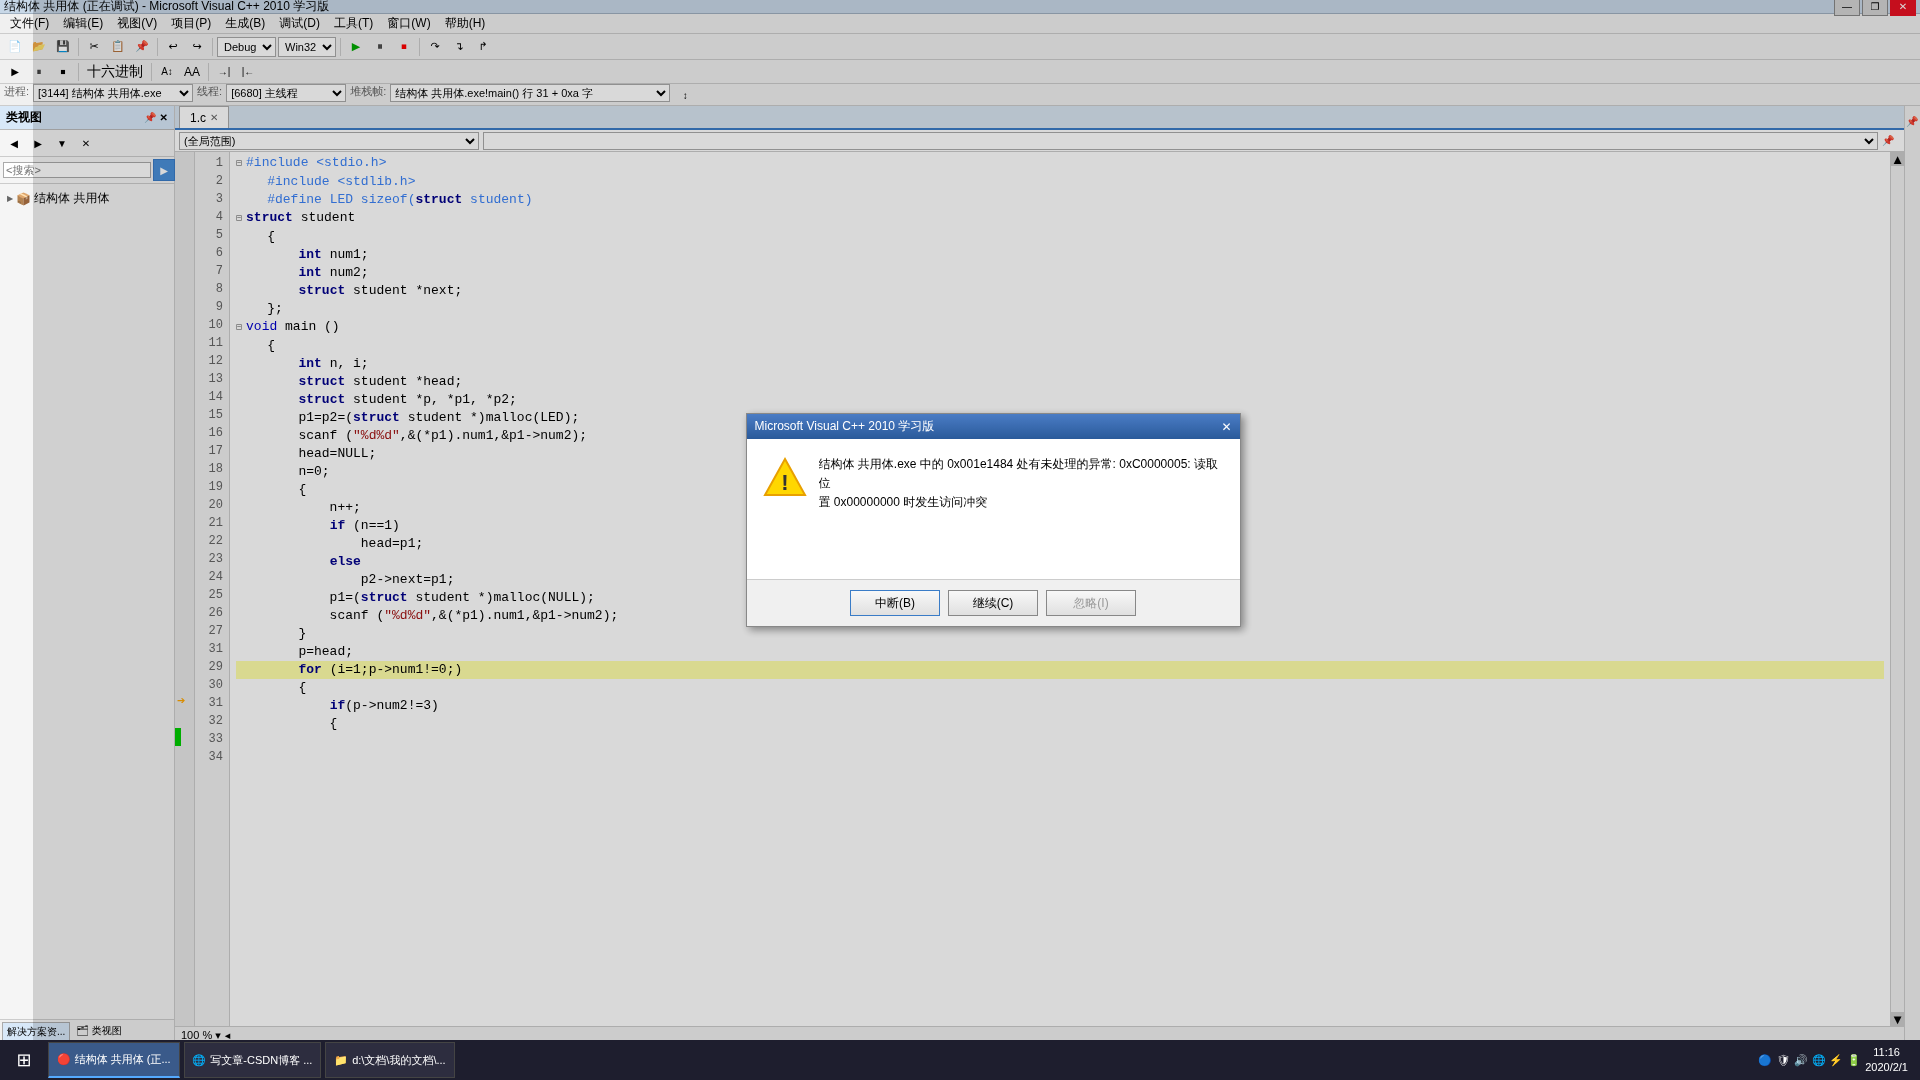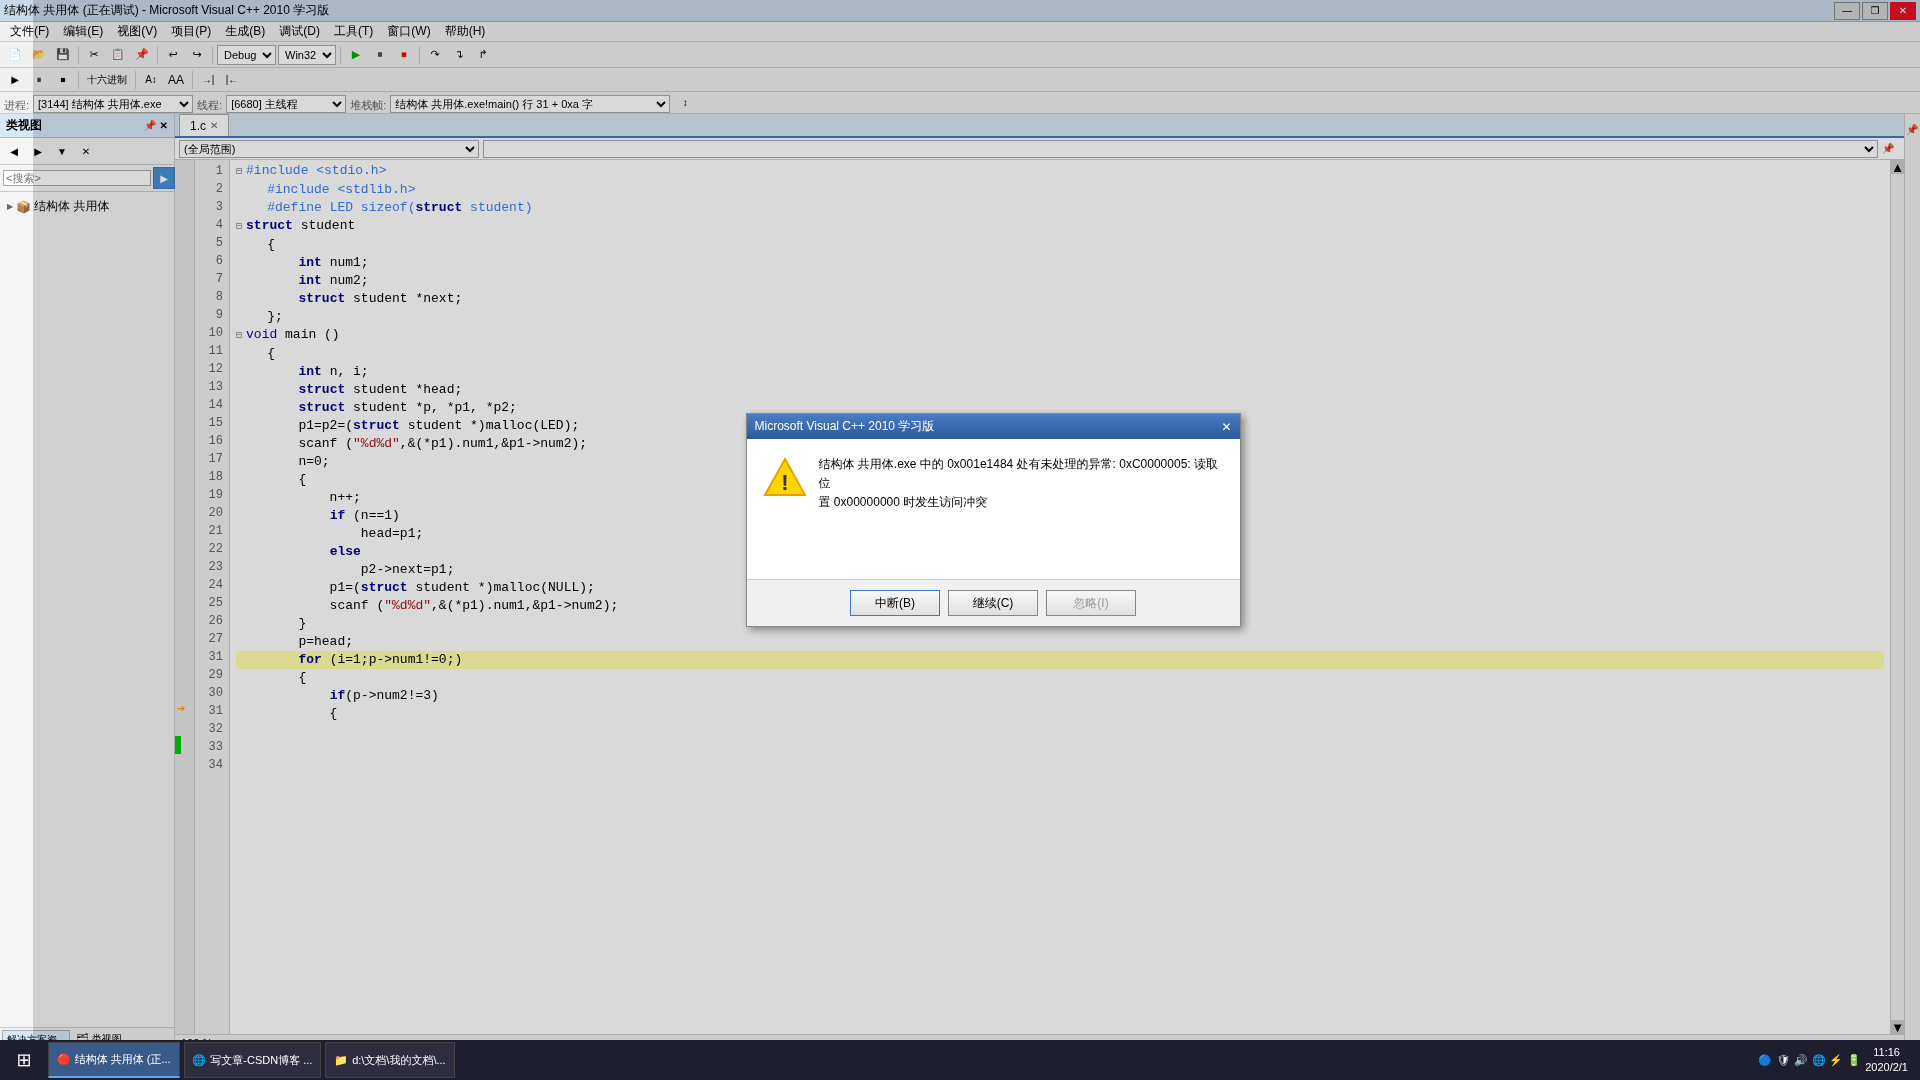--- a/index.html
+++ b/index.html
@@ -1,21 +1,21 @@
 <!DOCTYPE html>
 <html><head>
   <meta charset="utf-8">
   <style>
     * { margin: 0; padding: 0; box-sizing: border-box; }
     body { width: 1920px; height: 1080px; background: #f0f0f0; font-family: 'Microsoft YaHei', SimSun, sans-serif; font-size: 12px; overflow: hidden; user-select: none; }
 
     
     .title-bar {
       background: #c8d8e8;
-      height: 22px;
+      height: 14px;
       display: flex;
       align-items: center;
       justify-content: space-between;
       padding: 0 4px;
       border-bottom: 1px solid #a0b0c0;
     }
     .title-bar-text { font-size: 12px; color: #000; }
     .title-bar-buttons { display: flex; gap: 2px; }
     .title-btn {
       width: 26px; height: 18px;
@@ -71,21 +71,21 @@
       background: white;
       font-size: 11px;
       padding: 0 2px;
     }
 
     
     .debug-bar {
       background: #f0f0f0;
       height: 22px;
       display: flex;
-      align-items: flex-end;
+      align-items: flex-start;
       padding: 0 4px;
       border-bottom: 1px solid #ccc;
       gap: 4px;
       font-size: 11px;
     }
     .debug-label { color: #666; }
     .debug-dropdown {
       height: 18px;
       border: 1px solid #aaa;
       background: white;
@@ -442,21 +442,21 @@
   <button class="tb-btn">↷</button>
   <button class="tb-btn">↴</button>
   <button class="tb-btn">↱</button>
 </div>
 
 <div class="toolbar" style="height:24px; font-size:11px;">
   <button class="tb-btn" style="font-size:10px;">▶</button>
   <button class="tb-btn" style="font-size:10px;">⏸</button>
   <button class="tb-btn" style="font-size:10px;">⏹</button>
   <div class="tb-separator"></div>
-  <button class="tb-btn" style="font-size:10px;">十六进制</button>
+  <button class="tb-btn" style="font-size:14px;">十六进制</button>
   <div class="tb-separator"></div>
   <button class="tb-btn" style="font-size:10px;">A↕</button>
   <button class="tb-btn" style="font-size:12px;">AA</button>
   <div class="tb-separator"></div>
   <button class="tb-btn" style="font-size:10px;">→|</button>
   <button class="tb-btn" style="font-size:10px;">|←</button>
 </div>
 
 <div class="debug-bar">
   <span class="debug-label">进程:</span>
@@ -576,20 +576,21 @@
         <div class="code-line">        <span class="kw">int</span> num2;</div>
         <div class="code-line">        <span class="kw">struct</span> student *next;</div>
         <div class="code-line">    };</div>
         <div class="code-line"><span style="color:#888;margin-right:4px;font-size:10px;">⊟</span><span class="kw2">void</span> main ()</div>
         <div class="code-line">    {</div>
         <div class="code-line">        <span class="kw">int</span> n, i;</div>
         <div class="code-line">        <span class="kw">struct</span> student *head;</div>
         <div class="code-line">        <span class="kw">struct</span> student *p, *p1, *p2;</div>
         <div class="code-line">        p1=p2=(<span class="kw">struct</span> student *)malloc(LED);</div>
         <div class="code-line">        scanf (<span class="str">"%d%d"</span>,&amp;(*p1).num1,&amp;p1-&gt;num2);</div>
+        <div class="code-line">        head=NULL;</div>
         <div class="code-line">        n=0;</div>
         <div class="code-line">        {</div>
         <div class="code-line">            n++;</div>
         <div class="code-line">            <span class="kw">if</span> (n==1)</div>
         <div class="code-line">                head=p1;</div>
         <div class="code-line">            <span class="kw">else</span></div>
         <div class="code-line">                p2-&gt;next=p1;</div>
         <div class="code-line">            p1=(<span class="kw">struct</span> student *)malloc(NULL);</div>
         <div class="code-line">            scanf (<span class="str">"%d%d"</span>,&amp;(*p1).num1,&amp;p1-&gt;num2);</div>
         <div class="code-line">        }</div>

